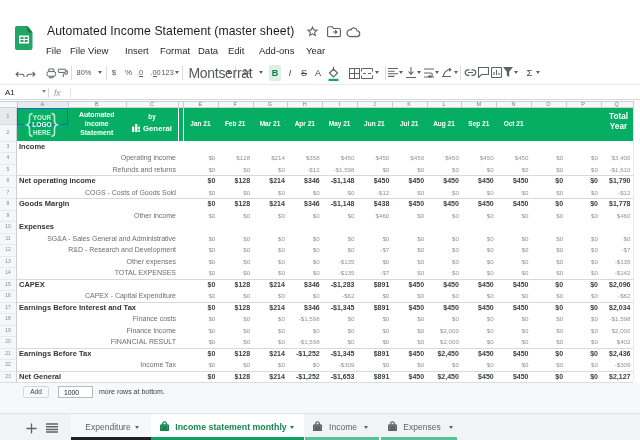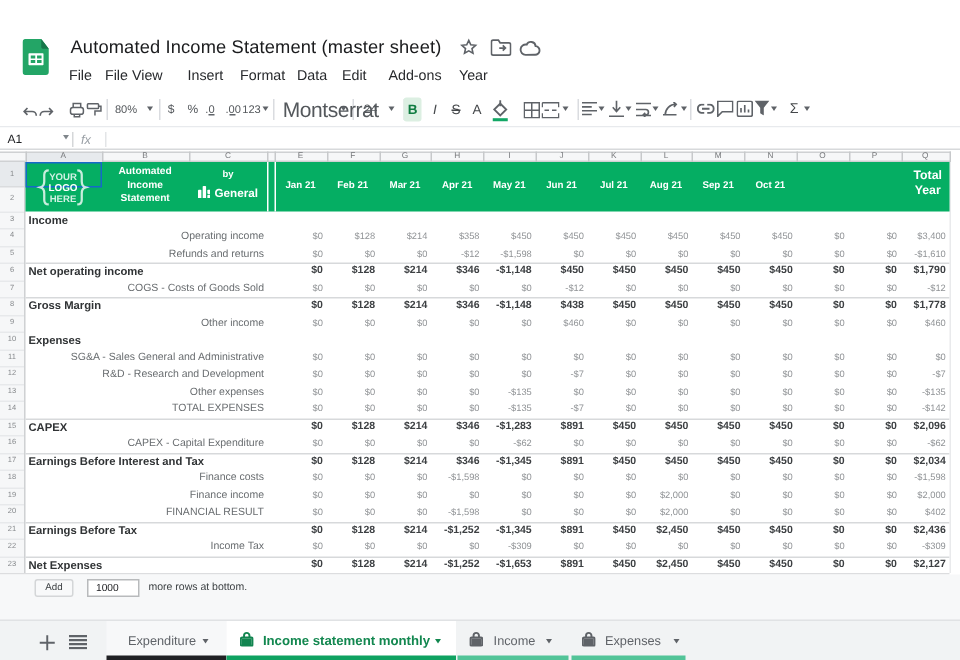--- a/index.html
+++ b/index.html
@@ -314,21 +314,21 @@
 <div class="v" style="left:288.4px;top:186.5px;width:31.3px">$0</div>
 <div class="v" style="left:323.2px;top:186.5px;width:31.3px">$0</div>
 <div class="v" style="left:358.0px;top:186.5px;width:31.3px">-$12</div>
 <div class="v" style="left:392.8px;top:186.5px;width:31.3px">$0</div>
 <div class="v" style="left:427.6px;top:186.5px;width:31.3px">$0</div>
 <div class="v" style="left:462.4px;top:186.5px;width:31.3px">$0</div>
 <div class="v" style="left:497.2px;top:186.5px;width:31.3px">$0</div>
 <div class="v" style="left:532.0px;top:186.5px;width:31.1px">$0</div>
 <div class="v" style="left:566.6px;top:186.5px;width:31.4px">$0</div>
 <div class="v" style="left:601.5px;top:186.5px;width:29.0px">-$12</div>
-<div class="labb" style="left:19px;top:198.0px">Gross Margin</div>
+<div class="labb" style="left:19px;top:198.0px">Goods Margin</div>
 <div class="gline" style="top:198.00px"></div>
 <div class="vb" style="left:184.0px;top:198.0px;width:31.3px">$0</div>
 <div class="vb" style="left:218.8px;top:198.0px;width:31.3px">$128</div>
 <div class="vb" style="left:253.6px;top:198.0px;width:31.3px">$214</div>
 <div class="vb" style="left:288.4px;top:198.0px;width:31.3px">$346</div>
 <div class="vb" style="left:323.2px;top:198.0px;width:31.3px">-$1,148</div>
 <div class="vb" style="left:358.0px;top:198.0px;width:31.3px">$438</div>
 <div class="vb" style="left:392.8px;top:198.0px;width:31.3px">$450</div>
 <div class="vb" style="left:427.6px;top:198.0px;width:31.3px">$450</div>
 <div class="vb" style="left:462.4px;top:198.0px;width:31.3px">$450</div>
@@ -515,21 +515,21 @@
 <div class="v" style="left:288.4px;top:359.0px;width:31.3px">$0</div>
 <div class="v" style="left:323.2px;top:359.0px;width:31.3px">-$309</div>
 <div class="v" style="left:358.0px;top:359.0px;width:31.3px">$0</div>
 <div class="v" style="left:392.8px;top:359.0px;width:31.3px">$0</div>
 <div class="v" style="left:427.6px;top:359.0px;width:31.3px">$0</div>
 <div class="v" style="left:462.4px;top:359.0px;width:31.3px">$0</div>
 <div class="v" style="left:497.2px;top:359.0px;width:31.3px">$0</div>
 <div class="v" style="left:532.0px;top:359.0px;width:31.1px">$0</div>
 <div class="v" style="left:566.6px;top:359.0px;width:31.4px">$0</div>
 <div class="v" style="left:601.5px;top:359.0px;width:29.0px">-$309</div>
-<div class="labb" style="left:19px;top:370.5px">Net Expenses</div>
+<div class="labb" style="left:19px;top:370.5px">Net General</div>
 <div class="gline" style="top:370.50px"></div>
 <div class="vb" style="left:184.0px;top:370.5px;width:31.3px">$0</div>
 <div class="vb" style="left:218.8px;top:370.5px;width:31.3px">$128</div>
 <div class="vb" style="left:253.6px;top:370.5px;width:31.3px">$214</div>
 <div class="vb" style="left:288.4px;top:370.5px;width:31.3px">-$1,252</div>
 <div class="vb" style="left:323.2px;top:370.5px;width:31.3px">-$1,653</div>
 <div class="vb" style="left:358.0px;top:370.5px;width:31.3px">$891</div>
 <div class="vb" style="left:392.8px;top:370.5px;width:31.3px">$450</div>
 <div class="vb" style="left:427.6px;top:370.5px;width:31.3px">$2,450</div>
 <div class="vb" style="left:462.4px;top:370.5px;width:31.3px">$450</div>

